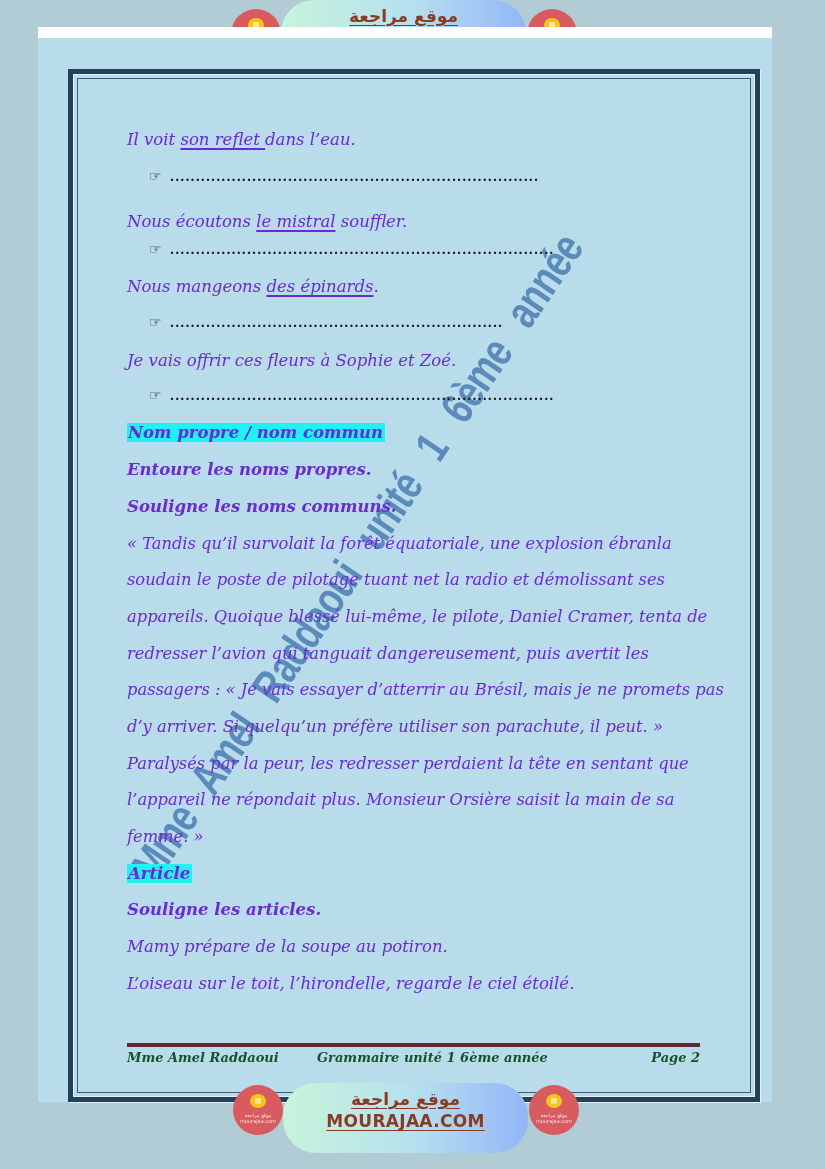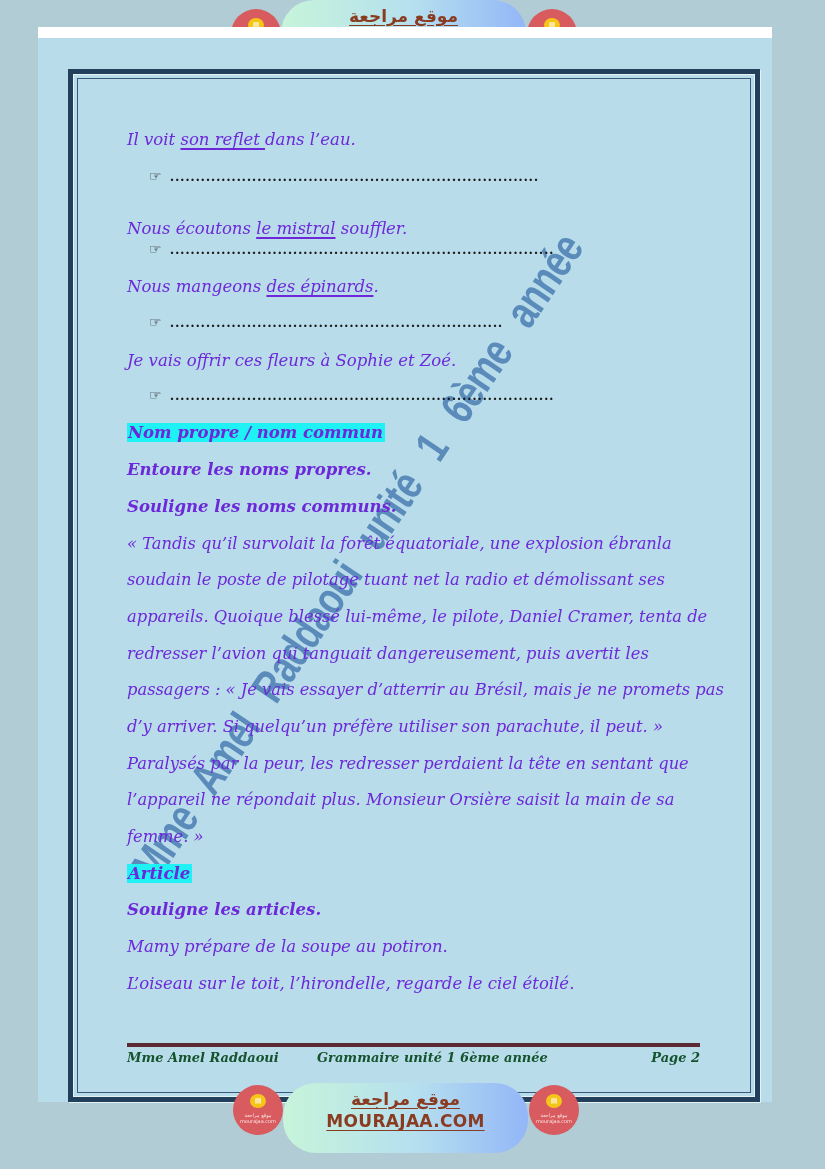--- a/index.html
+++ b/index.html
@@ -117,21 +117,21 @@
 
 <div class="content">
 
   <div class="line" style="top:130px;">
     <span>Il voit </span><span class="u">son reflet </span><span>dans l’eau.</span>
   </div>
   <div class="answer" style="top:168px;">
     <span class="hand">☞</span><span class="dots">........................................................................</span>
   </div>
 
-  <div class="line" style="top:219px;">
+  <div class="line" style="top:212px;">
     <span>Nous écoutons </span><span class="u">le mistral</span><span> souffler.</span>
   </div>
   <div class="answer" style="top:241px;">
     <span class="hand">☞</span><span class="dots">...........................................................................</span>
   </div>
 
   <div class="line" style="top:277px;">
     <span>Nous mangeons </span><span class="u">des épinards</span><span>.</span>
   </div>
   <div class="answer" style="top:314px;">

